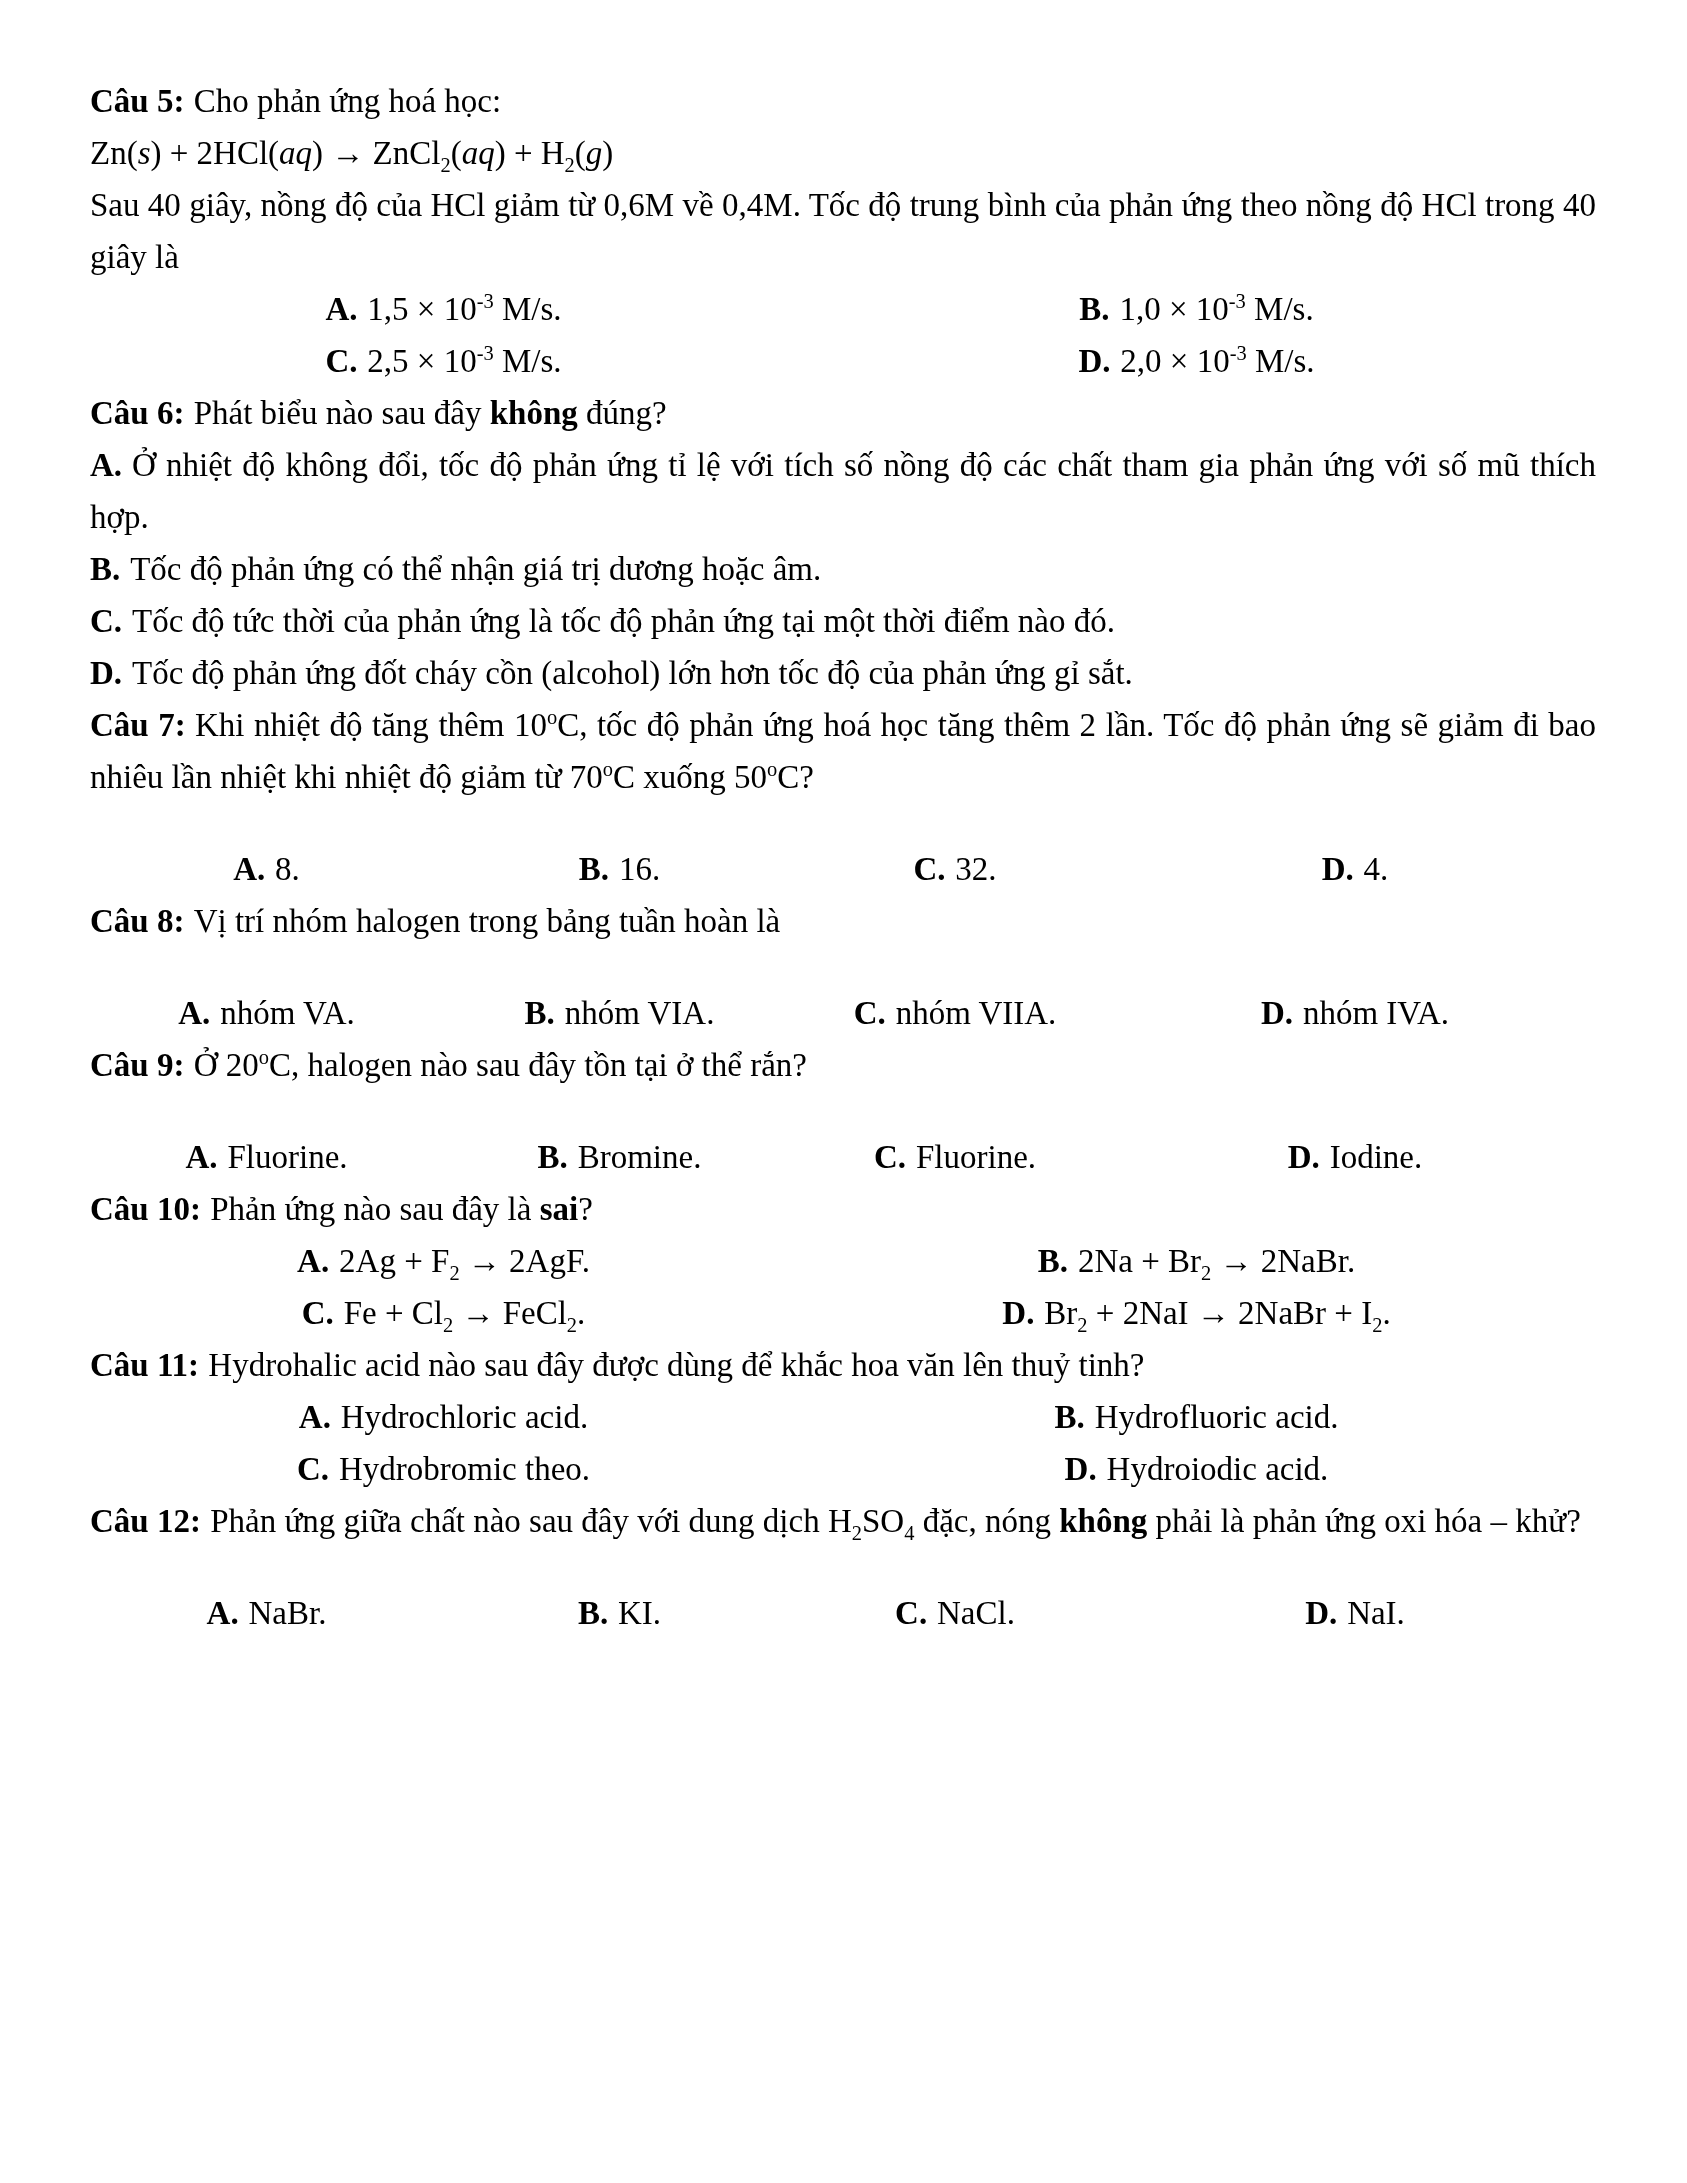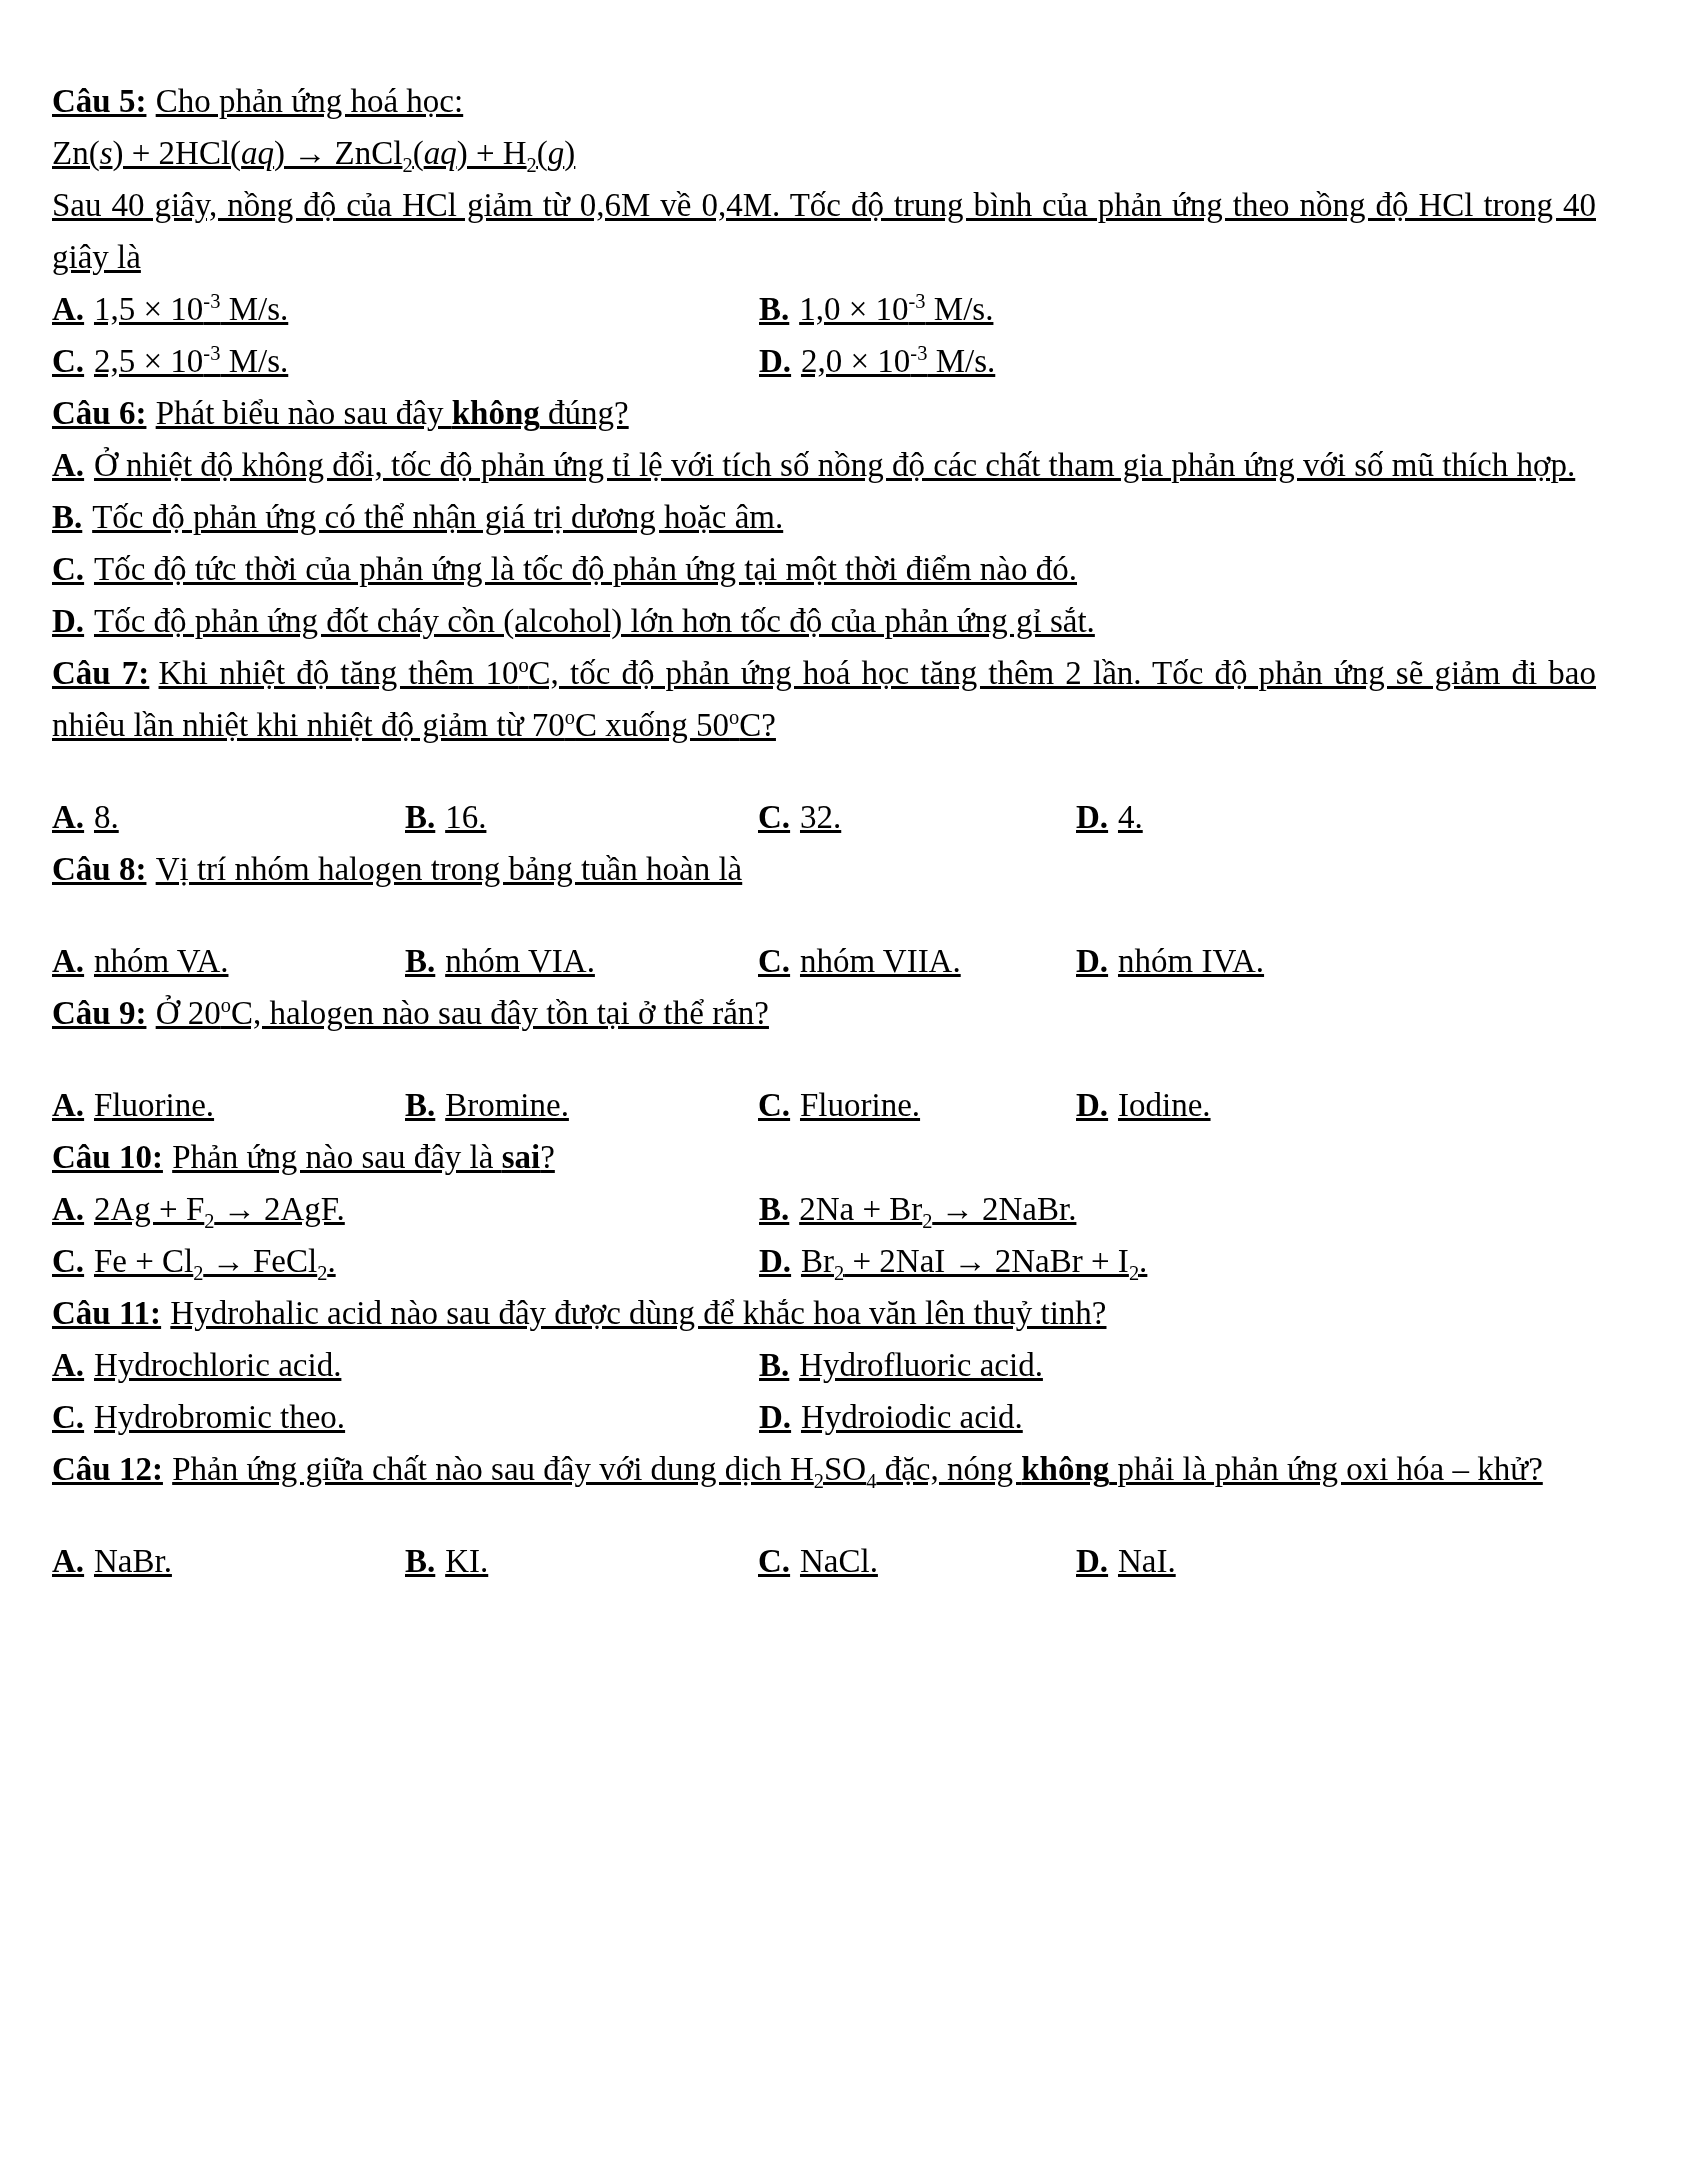--- a/index.html
+++ b/index.html
@@ -9,23 +9,22 @@
   body {
     width: 1687px;
     min-height: 2183px;
     background: #ffffff;
     color: #000000;
     font-family: "Liberation Serif", "DejaVu Serif", serif;
     font-size: 33px;
     box-sizing: border-box;
   }
   .page {
-    padding: 75px 91px 48px 52px;
+    padding: 75px 91px 48px 90px;
     box-sizing: border-box;
-    text-decoration: underline;
   }
   p {
     margin: 0;
     line-height: 52px;
   }
   .stem {
     text-align: justify;
   }
   .stem-continued {
     text-align: justify;
@@ -56,20 +55,21 @@
   .options.layout-4col {
     display: grid;
     grid-template-columns: 353px 353px 318px auto;
     margin-top: 40px;
   }
   .options.layout-stacked .option {
     text-align: justify;
   }
   .option {
     white-space: normal;
+    text-align: center;
   }
 </style>
 </head>
 <body>
 
 <div class="page">
   <div id="question-list">
   <section class="question">
     <p class="stem"><b class="qlabel">Câu 5:</b><span class="stem-text">Cho phản ứng hoá học:</span></p>
     <p class="equation">Zn(<i>s</i>) + 2HCl(<i>aq</i>) → ZnCl<sub>2</sub>(<i>aq</i>) + H<sub>2</sub>(<i>g</i>)</p>

